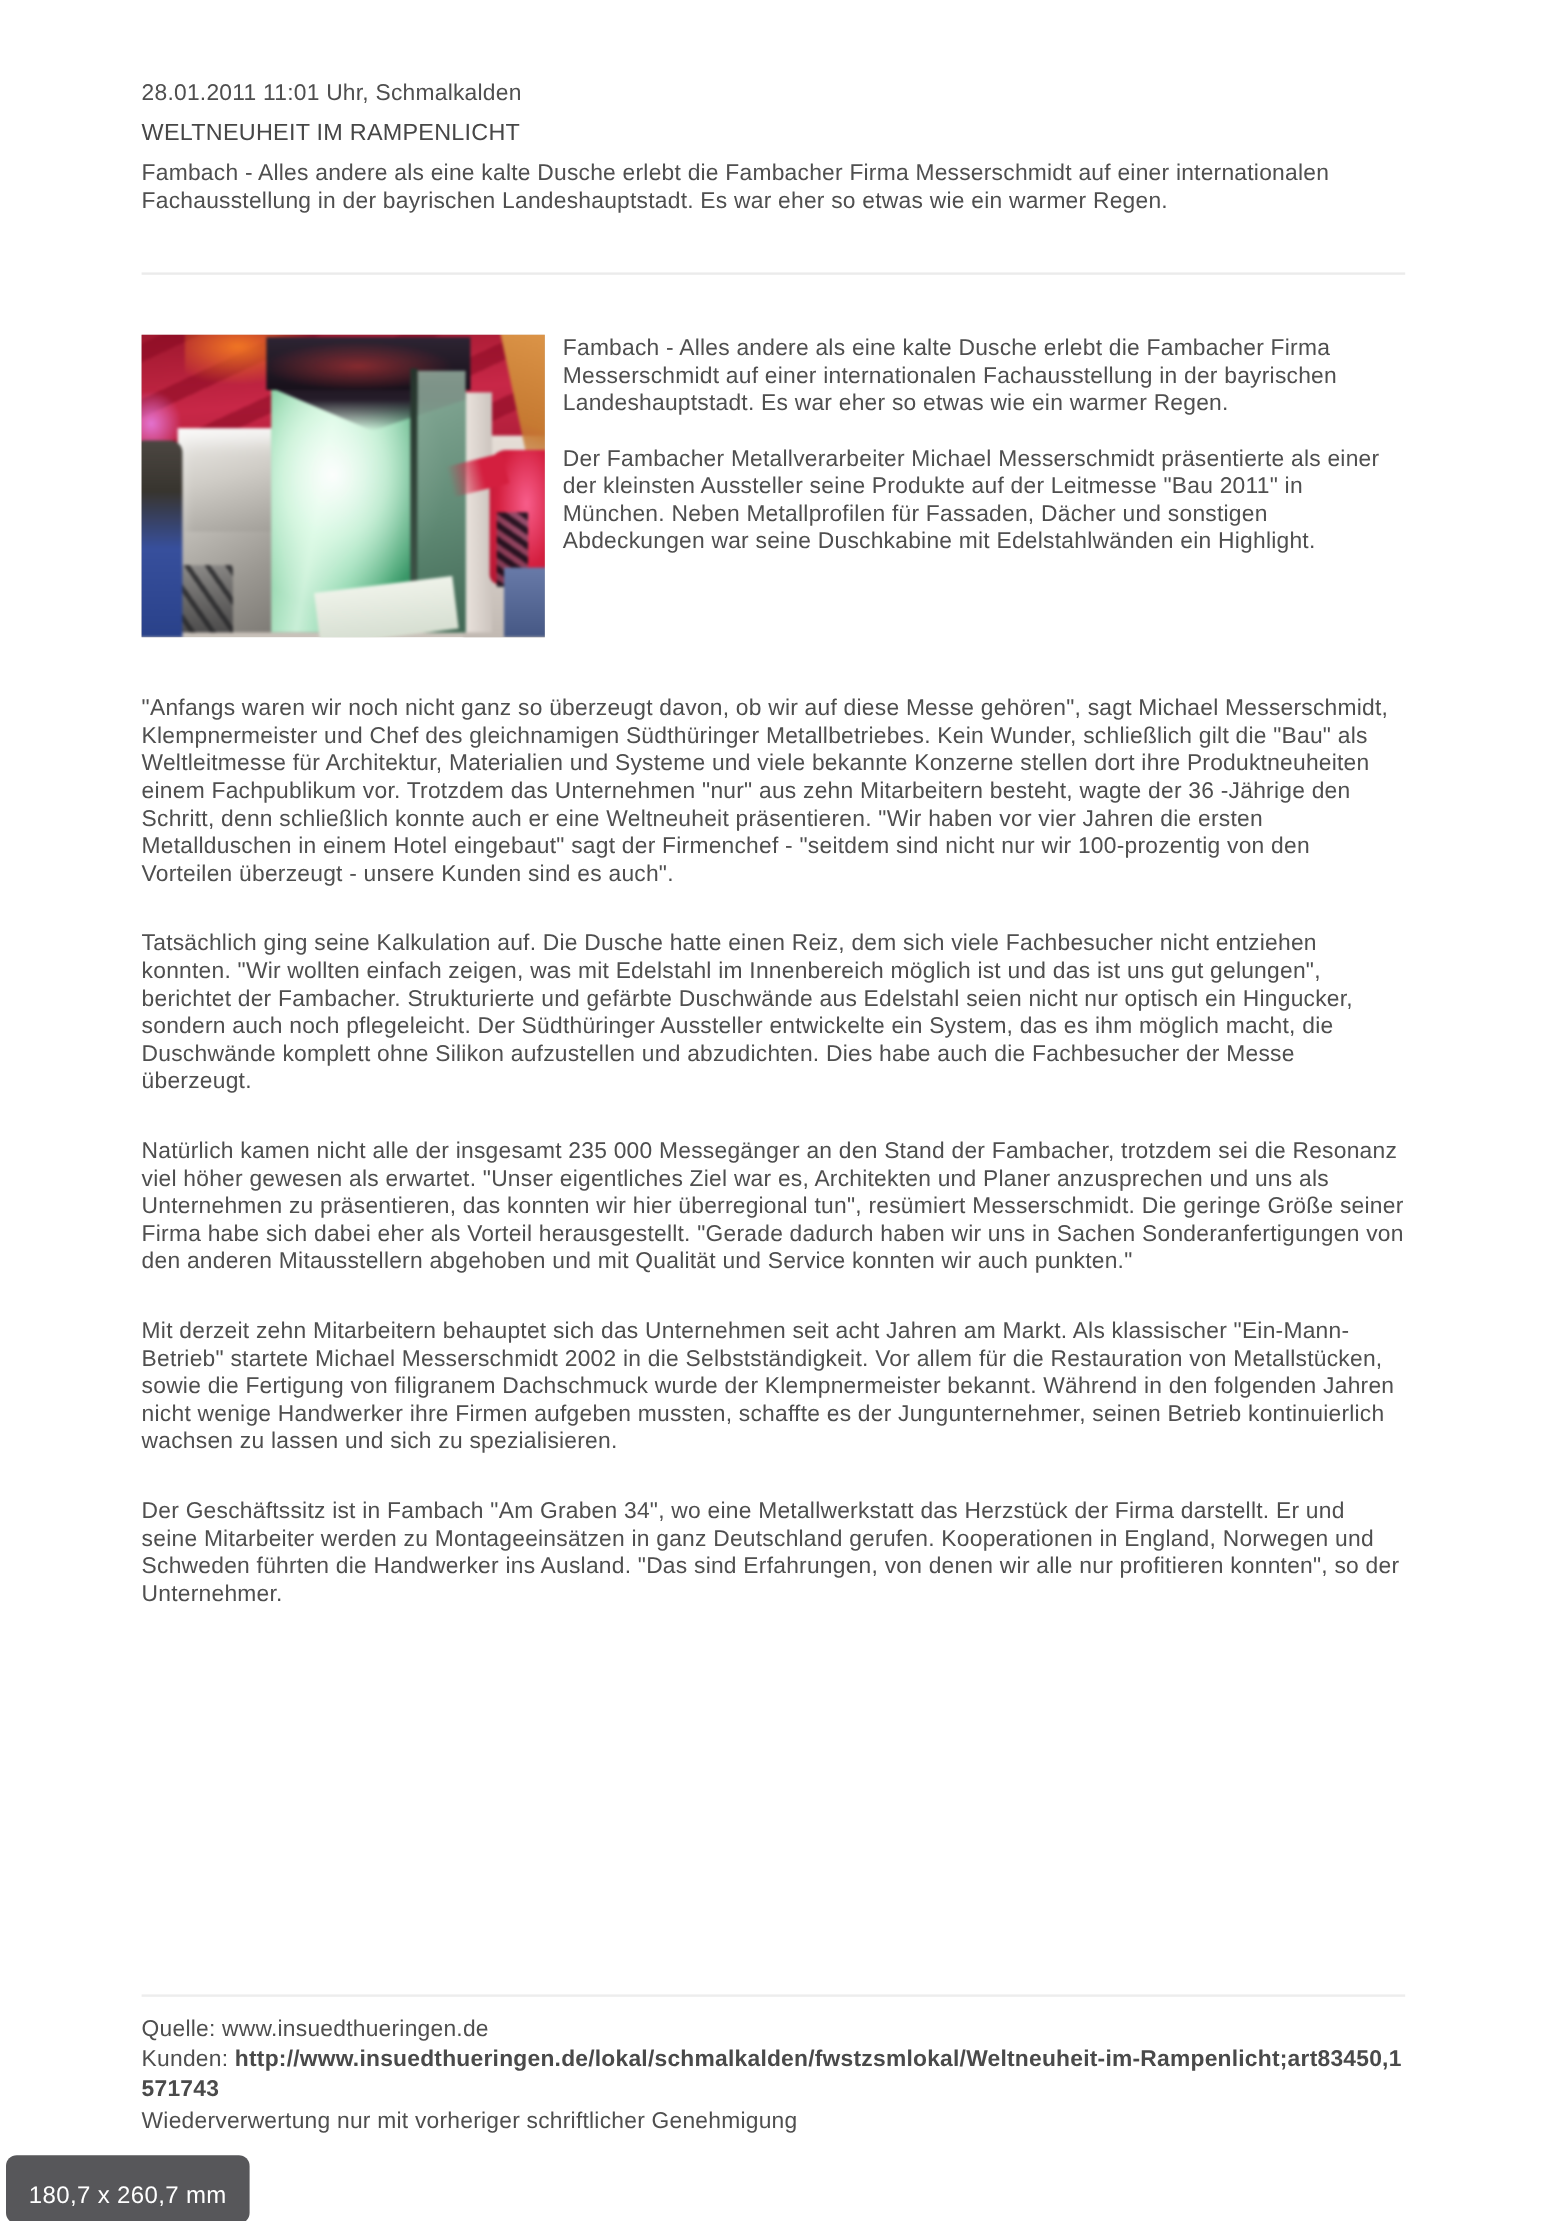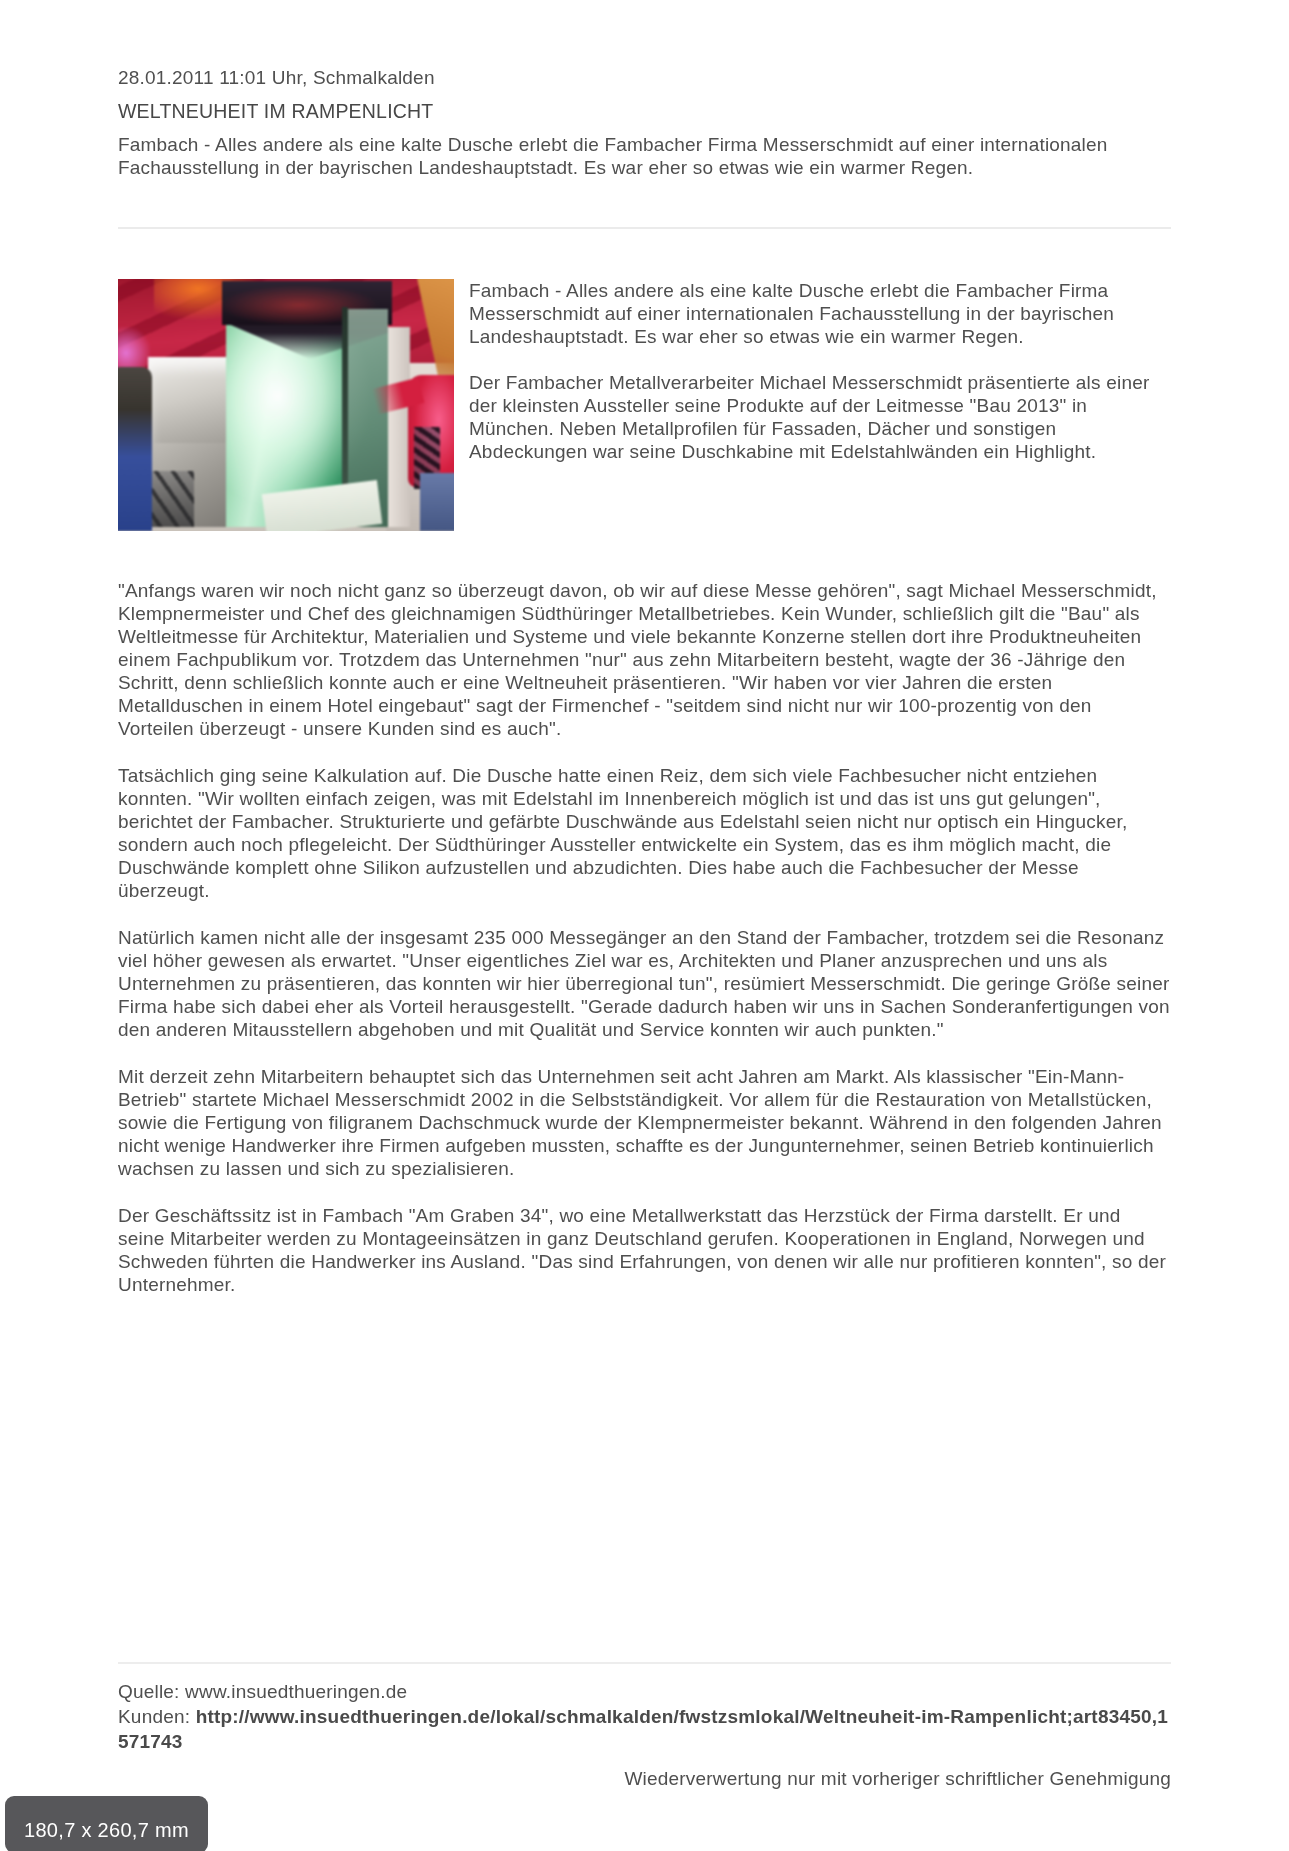--- a/index.html
+++ b/index.html
@@ -166,40 +166,40 @@
     flex: 1;
   }
   .side-col p, .body p {
     font-size: 19px;
     line-height: 23px;
     color: #4f4f4f;
     letter-spacing: 0.2px;
     margin: 0;
   }
   .side-col p + p { margin-top: 23px; }
-  .body p { margin-top: 24px; }
+  .body p { margin-top: 35px; }
   .body p.first-after-photo { margin-top: 48px; }
   .footer {
     position: absolute;
     left: 118px;
     top: 1662px;
     width: 1053px;
   }
   .footer .divider-bottom { margin: 0; border-top: 2px solid #ededed; }
   .footer-line {
     font-size: 19px;
     line-height: 25px;
     color: #4f4f4f;
     letter-spacing: 0.2px;
     margin: 0;
   }
   .source-line { margin-top: 15px; }
   .article-line { word-break: break-all; }
   .article-url { font-weight: bold; color: #4a4a4a; }
-  .reuse-line { margin-top: 12px; text-align: right; }
+  .reuse-line { margin-top: 1px; }
   .dims-badge {
     position: absolute;
     left: 5px;
     top: 1796px;
     background: #57575a;
     color: #ffffff;
     font-size: 20px;
     line-height: 20px;
     padding: 24px 19px 13px 19px;
     border-radius: 9px;
@@ -241,21 +241,21 @@
           <div class="ph ph-cabin-right-panel"></div>
           <div class="ph ph-floor-wedge"></div>
           <div class="ph ph-person-right"></div>
           <div class="ph ph-person-right-arm"></div>
           <div class="ph ph-pattern-dark"></div>
           <div class="ph ph-jeans"></div>
         </div>
       </div>
       <div class="side-col">
         <p>Fambach - Alles andere als eine kalte Dusche erlebt die Fambacher Firma Messerschmidt auf einer internationalen Fachausstellung in der bayrischen Landeshauptstadt. Es war eher so etwas wie ein warmer Regen.</p>
-        <p>Der Fambacher Metallverarbeiter Michael Messerschmidt präsentierte als einer der kleinsten Aussteller seine Produkte auf der Leitmesse "Bau 2013" in München. Neben Metallprofilen für Fassaden, Dächer und sonstigen Abdeckungen war seine Duschkabine mit Edelstahlwänden ein Highlight.</p>
+        <p>Der Fambacher Metallverarbeiter Michael Messerschmidt präsentierte als einer der kleinsten Aussteller seine Produkte auf der Leitmesse "Bau 2011" in München. Neben Metallprofilen für Fassaden, Dächer und sonstigen Abdeckungen war seine Duschkabine mit Edelstahlwänden ein Highlight.</p>
       </div>
     </div>
 
     <div class="body">
       <p class="first-after-photo">"Anfangs waren wir noch nicht ganz so überzeugt davon, ob wir auf diese Messe gehören", sagt Michael Messerschmidt, Klempnermeister und Chef des gleichnamigen Südthüringer Metallbetriebes. Kein Wunder, schließlich gilt die "Bau" als Weltleitmesse für Architektur, Materialien und Systeme und viele bekannte Konzerne stellen dort ihre Produktneuheiten einem Fachpublikum vor. Trotzdem das Unternehmen "nur" aus zehn Mitarbeitern besteht, wagte der 36 -Jährige den Schritt, denn schließlich konnte auch er eine Weltneuheit präsentieren. "Wir haben vor vier Jahren die ersten Metallduschen in einem Hotel eingebaut" sagt der Firmenchef - "seitdem sind nicht nur wir 100-prozentig von den Vorteilen überzeugt - unsere Kunden sind es auch".</p>
       <p>Tatsächlich ging seine Kalkulation auf. Die Dusche hatte einen Reiz, dem sich viele Fachbesucher nicht entziehen konnten. "Wir wollten einfach zeigen, was mit Edelstahl im Innenbereich möglich ist und das ist uns gut gelungen", berichtet der Fambacher. Strukturierte und gefärbte Duschwände aus Edelstahl seien nicht nur optisch ein Hingucker, sondern auch noch pflegeleicht. Der Südthüringer Aussteller entwickelte ein System, das es ihm möglich macht, die Duschwände komplett ohne Silikon aufzustellen und abzudichten. Dies habe auch die Fachbesucher der Messe überzeugt.</p>
       <p>Natürlich kamen nicht alle der insgesamt 235 000 Messegänger an den Stand der Fambacher, trotzdem sei die Resonanz viel höher gewesen als erwartet. "Unser eigentliches Ziel war es, Architekten und Planer anzusprechen und uns als Unternehmen zu präsentieren, das konnten wir hier überregional tun", resümiert Messerschmidt. Die geringe Größe seiner Firma habe sich dabei eher als Vorteil herausgestellt. "Gerade dadurch haben wir uns in Sachen Sonderanfertigungen von den anderen Mitausstellern abgehoben und mit Qualität und Service konnten wir auch punkten."</p>
       <p>Mit derzeit zehn Mitarbeitern behauptet sich das Unternehmen seit acht Jahren am Markt. Als klassischer "Ein-Mann-Betrieb" startete Michael Messerschmidt 2002 in die Selbstständigkeit. Vor allem für die Restauration von Metallstücken, sowie die Fertigung von filigranem Dachschmuck wurde der Klempnermeister bekannt. Während in den folgenden Jahren nicht wenige Handwerker ihre Firmen aufgeben mussten, schaffte es der Jungunternehmer, seinen Betrieb kontinuierlich wachsen zu lassen und sich zu spezialisieren.</p>
       <p>Der Geschäftssitz ist in Fambach "Am Graben 34", wo eine Metallwerkstatt das Herzstück der Firma darstellt. Er und seine Mitarbeiter werden zu Montageeinsätzen in ganz Deutschland gerufen. Kooperationen in England, Norwegen und Schweden führten die Handwerker ins Ausland. "Das sind Erfahrungen, von denen wir alle nur profitieren konnten", so der Unternehmer.</p>
     </div>

